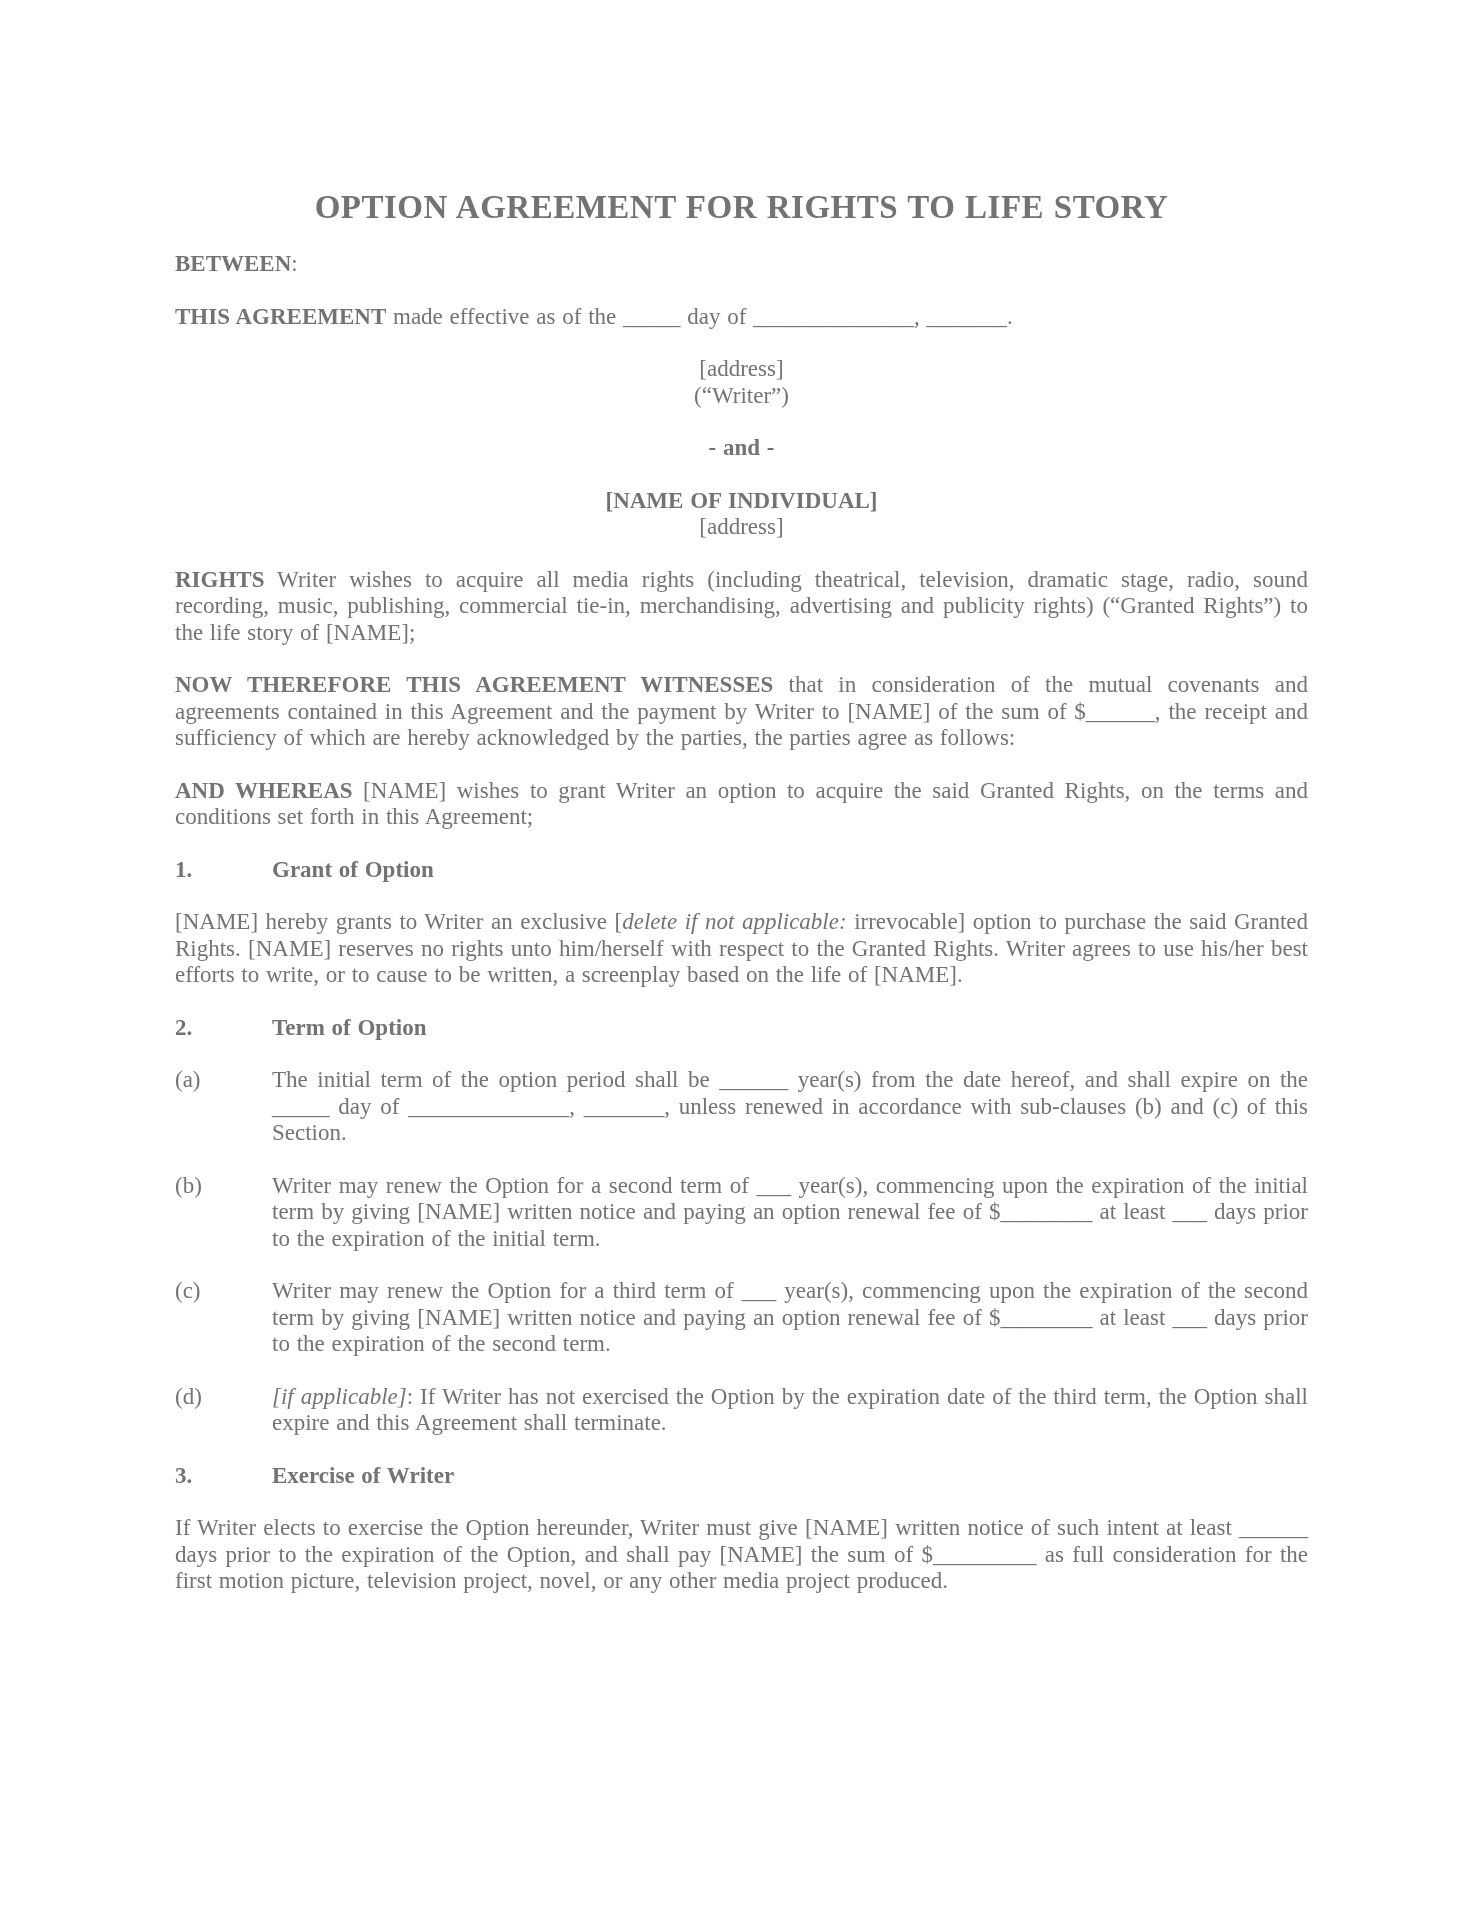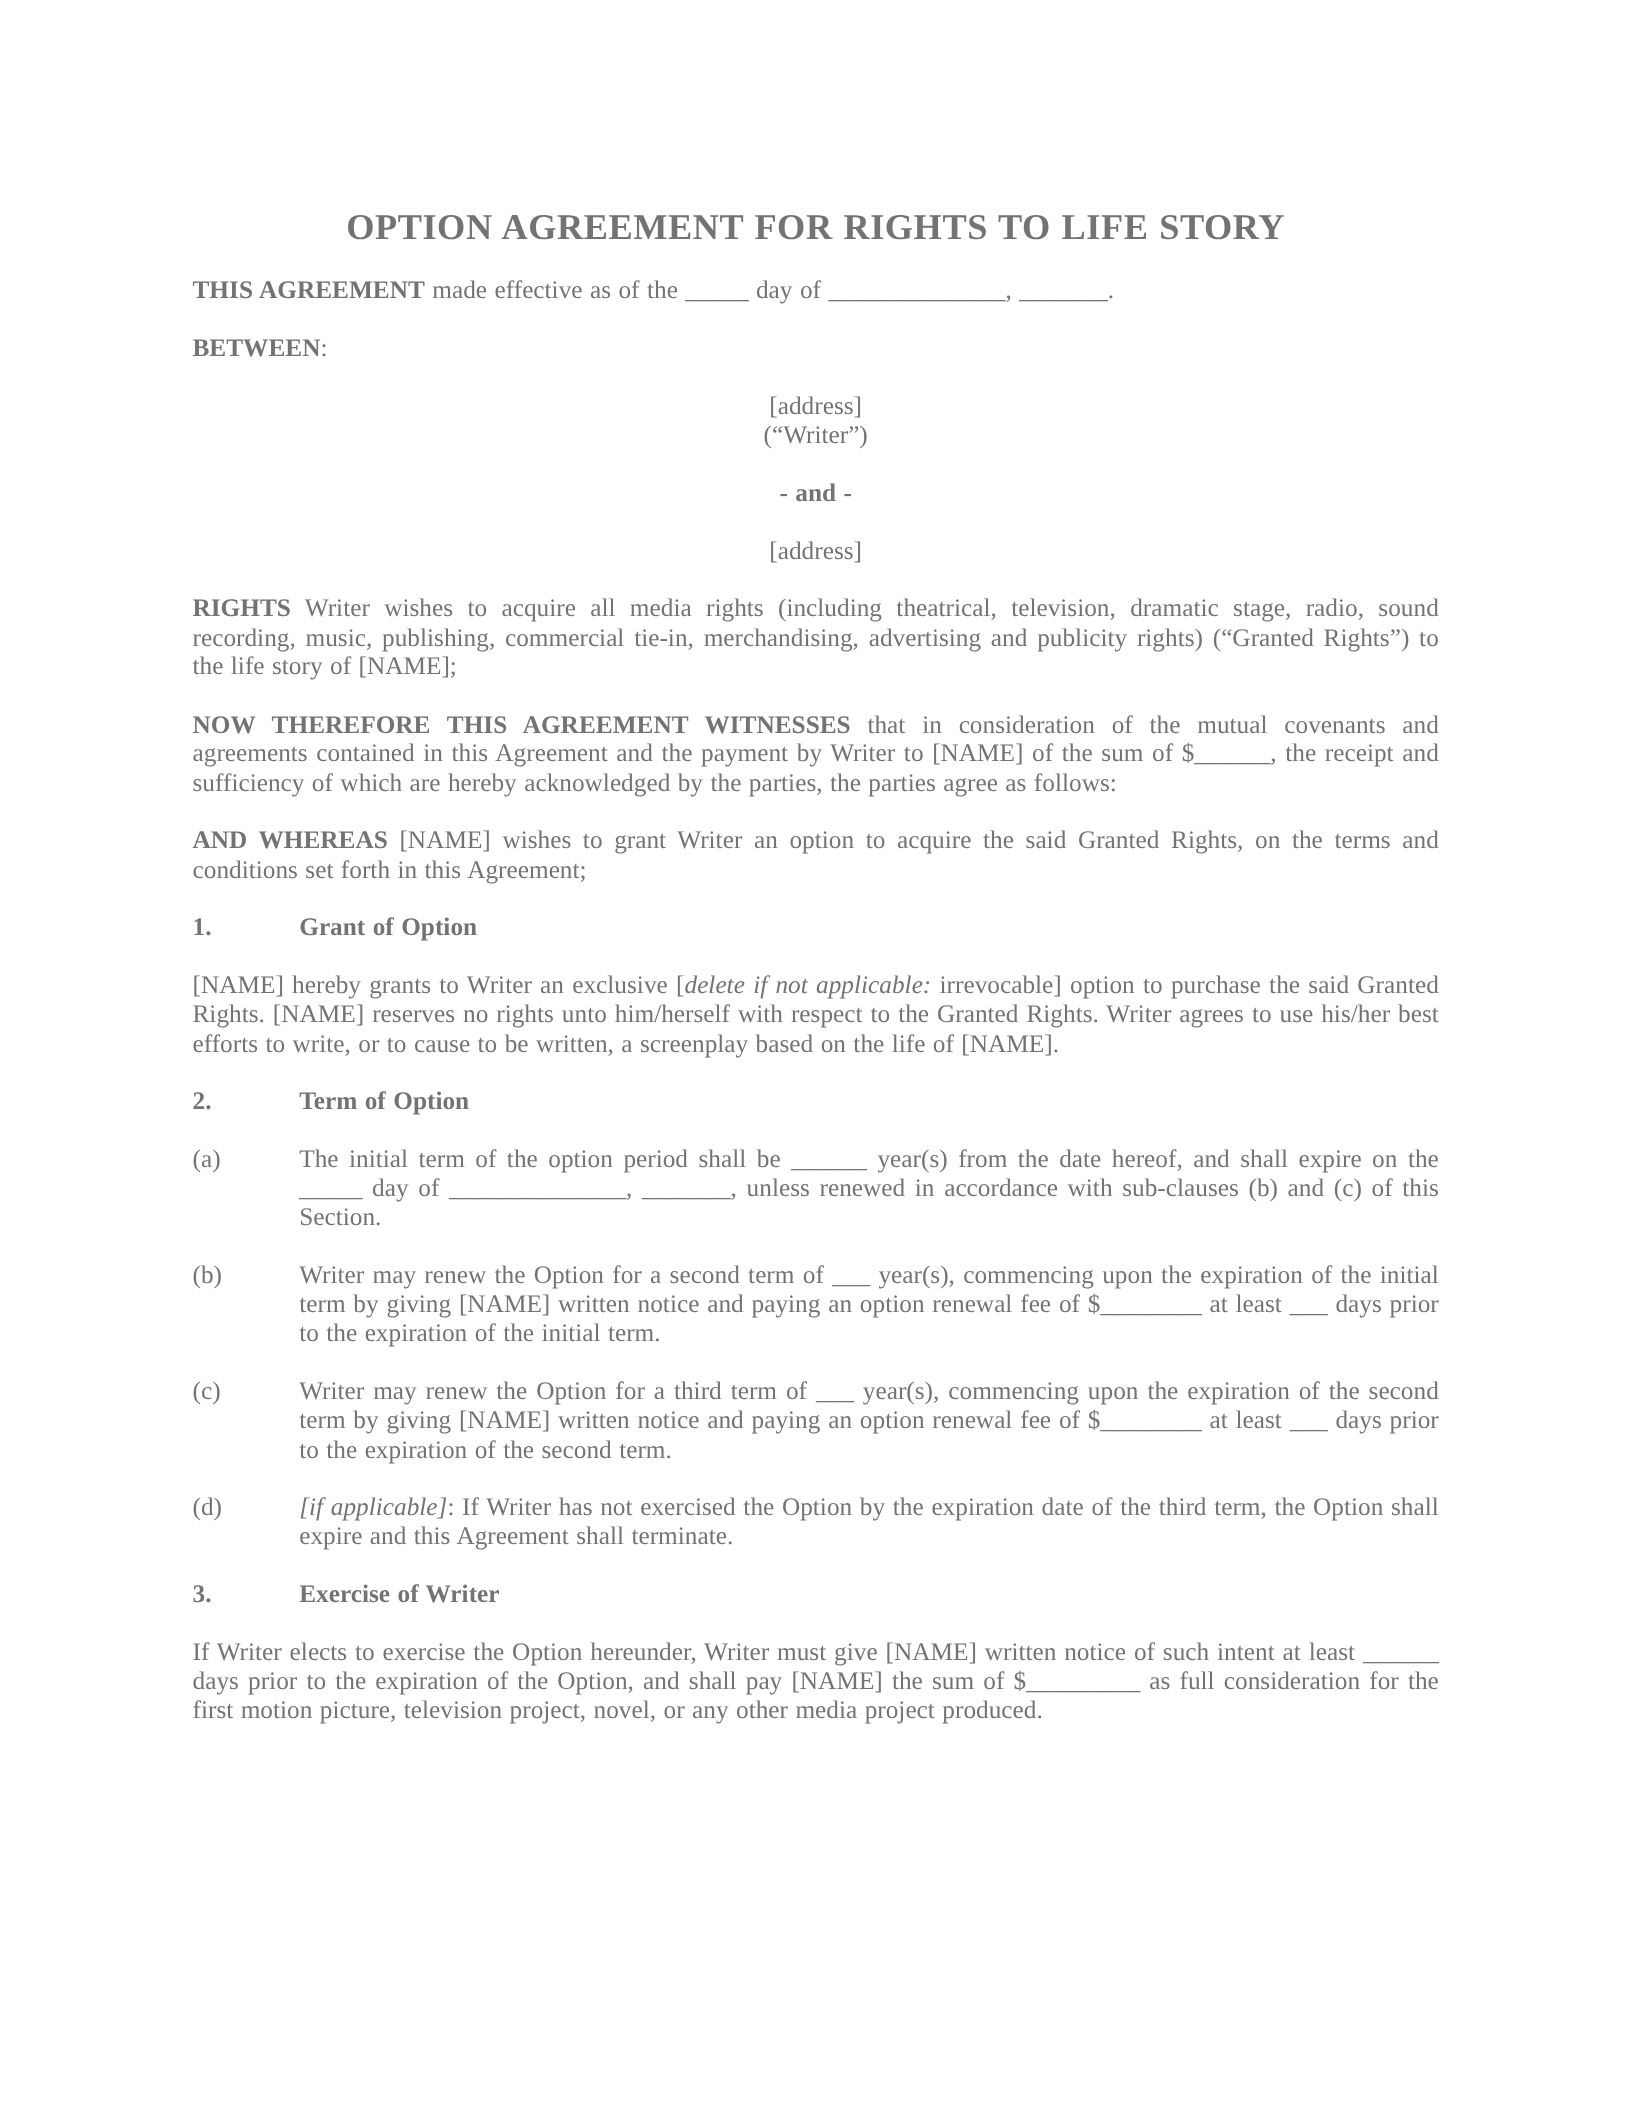--- a/index.html
+++ b/index.html
@@ -59,32 +59,33 @@
     word-spacing: 1px;
   }
 </style>
 </head>
 <body>
 
 <div class="doc">
 
   <h1 class="title">OPTION AGREEMENT FOR RIGHTS TO LIFE STORY</h1>
 
+  <p class="block"><b>BETWEEN</b><span>:</span></p>
+
   <p class="block"><b>THIS AGREEMENT</b><span> made effective as of the _____ day of ______________, _______.</span></p>
-
-  <p class="block"><b>BETWEEN</b><span>:</span></p>
 
   <div class="block center">
     <div>[address]</div>
     <div>(“Writer”)</div>
   </div>
 
   <div class="block center bold">- and -</div>
 
   <div class="block center">
+    <div class="bold">[NAME OF INDIVIDUAL]</div>
     <div>[address]</div>
   </div>
 
   <p class="block just"><b>RIGHTS</b><span> Writer wishes to acquire all media rights (including theatrical, television, dramatic stage, radio, sound recording, music, publishing, commercial tie-in, merchandising, advertising and publicity rights) (“Granted Rights”) to the life story of [NAME];</span></p>
 
   <p class="block just"><b>NOW THEREFORE THIS AGREEMENT WITNESSES</b><span> that in consideration of the mutual covenants and agreements contained in this Agreement and the payment by Writer to [NAME] of the sum of $______, the receipt and sufficiency of which are hereby acknowledged by the parties, the parties agree as follows:</span></p>
 
   <p class="block just"><b>AND WHEREAS</b><span> [NAME] wishes to grant Writer an option to acquire the said Granted Rights, on the terms and conditions set forth in this Agreement;</span></p>
 
   <div class="block indent bold">

